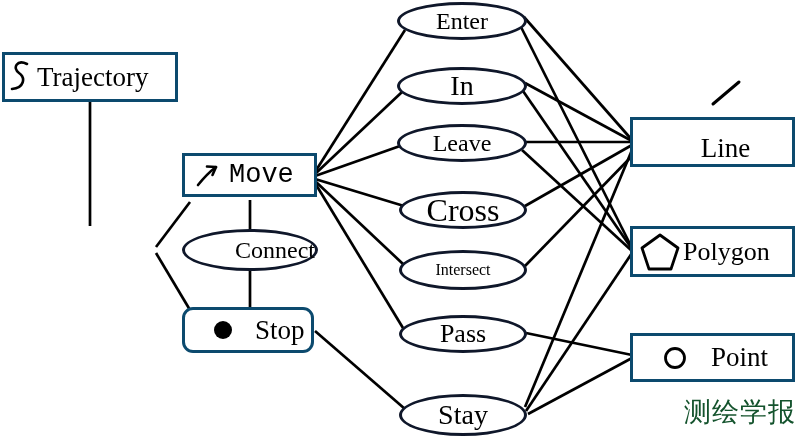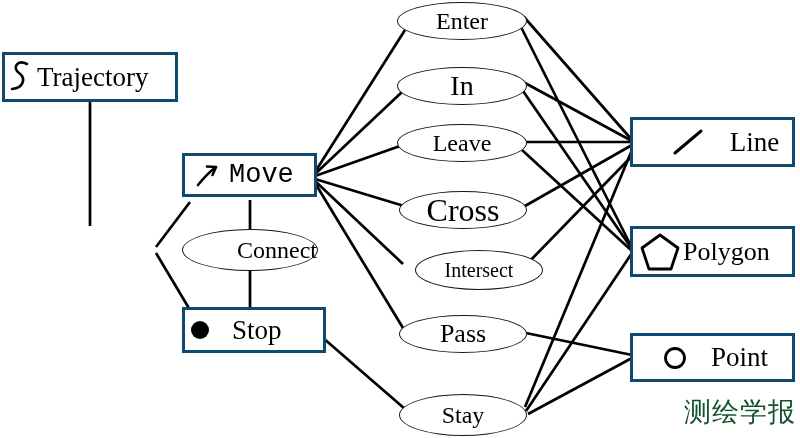--- a/index.html
+++ b/index.html
@@ -8,41 +8,41 @@
     font-family:"Liberation Serif","DejaVu Serif",serif;color:#000;
     overflow:hidden;
   }
   #edge-layer{position:absolute;left:0;top:0;width:800px;height:438px;z-index:1;}
   .node{
     position:absolute;z-index:2;background:#ffffff;
     display:flex;align-items:center;justify-content:center;
     box-sizing:border-box;white-space:nowrap;
   }
   .rect{border:3px solid #0c4a6e;}
-  .ellipse{border:1px solid #0f172a;border-radius:50%;}
+  .ellipse{border:3px solid #0f172a;border-radius:50%;}
   .node .icon{display:flex;align-items:center;justify-content:center;flex:0 0 auto;}
   .node .lbl{display:block;}
 
   
   #n-trajectory{left:2px;top:52px;width:176px;height:50px;font-size:27px;justify-content:flex-start;padding-left:4px;gap:4px;}
   #n-compose{left:22px;top:223px;width:136px;height:54px;font-size:25px;}
   
   #n-move{left:182px;top:153px;width:135px;height:44px;font-size:27px;justify-content:flex-start;padding-left:10px;gap:8px;font-family:Liberation Mono, monospace;}
   #n-connect{left:182px;top:229px;width:136px;height:42px;font-size:24px;justify-content:flex-end;}
-  #n-stop{left:182px;top:307px;width:144px;height:46px;font-size:27px;justify-content:flex-start;padding-left:5px;gap:22px;}
+  #n-stop{left:182px;top:307px;width:132px;height:46px;font-size:27px;justify-content:flex-start;padding-left:28px;gap:22px;border-radius:11px;}
   
   #n-enter{left:397px;top:2px;width:130px;height:38px;font-size:24px;}
   #n-in{left:397px;top:67px;width:130px;height:38px;font-size:28px;}
   #n-leave{left:397px;top:124px;width:130px;height:38px;font-size:24px;}
   #n-cross{left:399px;top:191px;width:128px;height:38px;font-size:32px;font-family:Liberation Serif, serif;}
-  #n-intersect{left:415px;top:250px;width:128px;height:40px;font-size:20px;}
+  #n-intersect{left:399px;top:250px;width:128px;height:40px;font-size:16px;}
   #n-pass{left:399px;top:315px;width:128px;height:38px;font-size:26px;}
-  #n-stay{left:399px;top:394px;width:128px;height:42px;font-size:24px;}
+  #n-stay{left:399px;top:394px;width:128px;height:42px;font-size:28px;}
   
-  #n-line{left:630px;top:117px;width:165px;height:50px;font-size:27px;justify-content:center;padding-left:26px;gap:26px;}
+  #n-line{left:630px;top:117px;width:165px;height:50px;font-size:27px;justify-content:flex-end;padding-left:26px;gap:26px;flex-direction:column;}
   #n-polygon{left:630px;top:226px;width:165px;height:51px;font-size:26px;justify-content:flex-start;padding-left:6px;gap:2px;}
   #n-point{left:630px;top:333px;width:165px;height:49px;font-size:27px;justify-content:flex-start;padding-left:30px;gap:24px;}
 
   #watermark{
     position:absolute;left:684px;top:394px;z-index:3;
     font-size:27px;letter-spacing:1px;
     font-family:"DejaVu Sans","Liberation Sans",sans-serif;
   }
 </style>
 </head>

